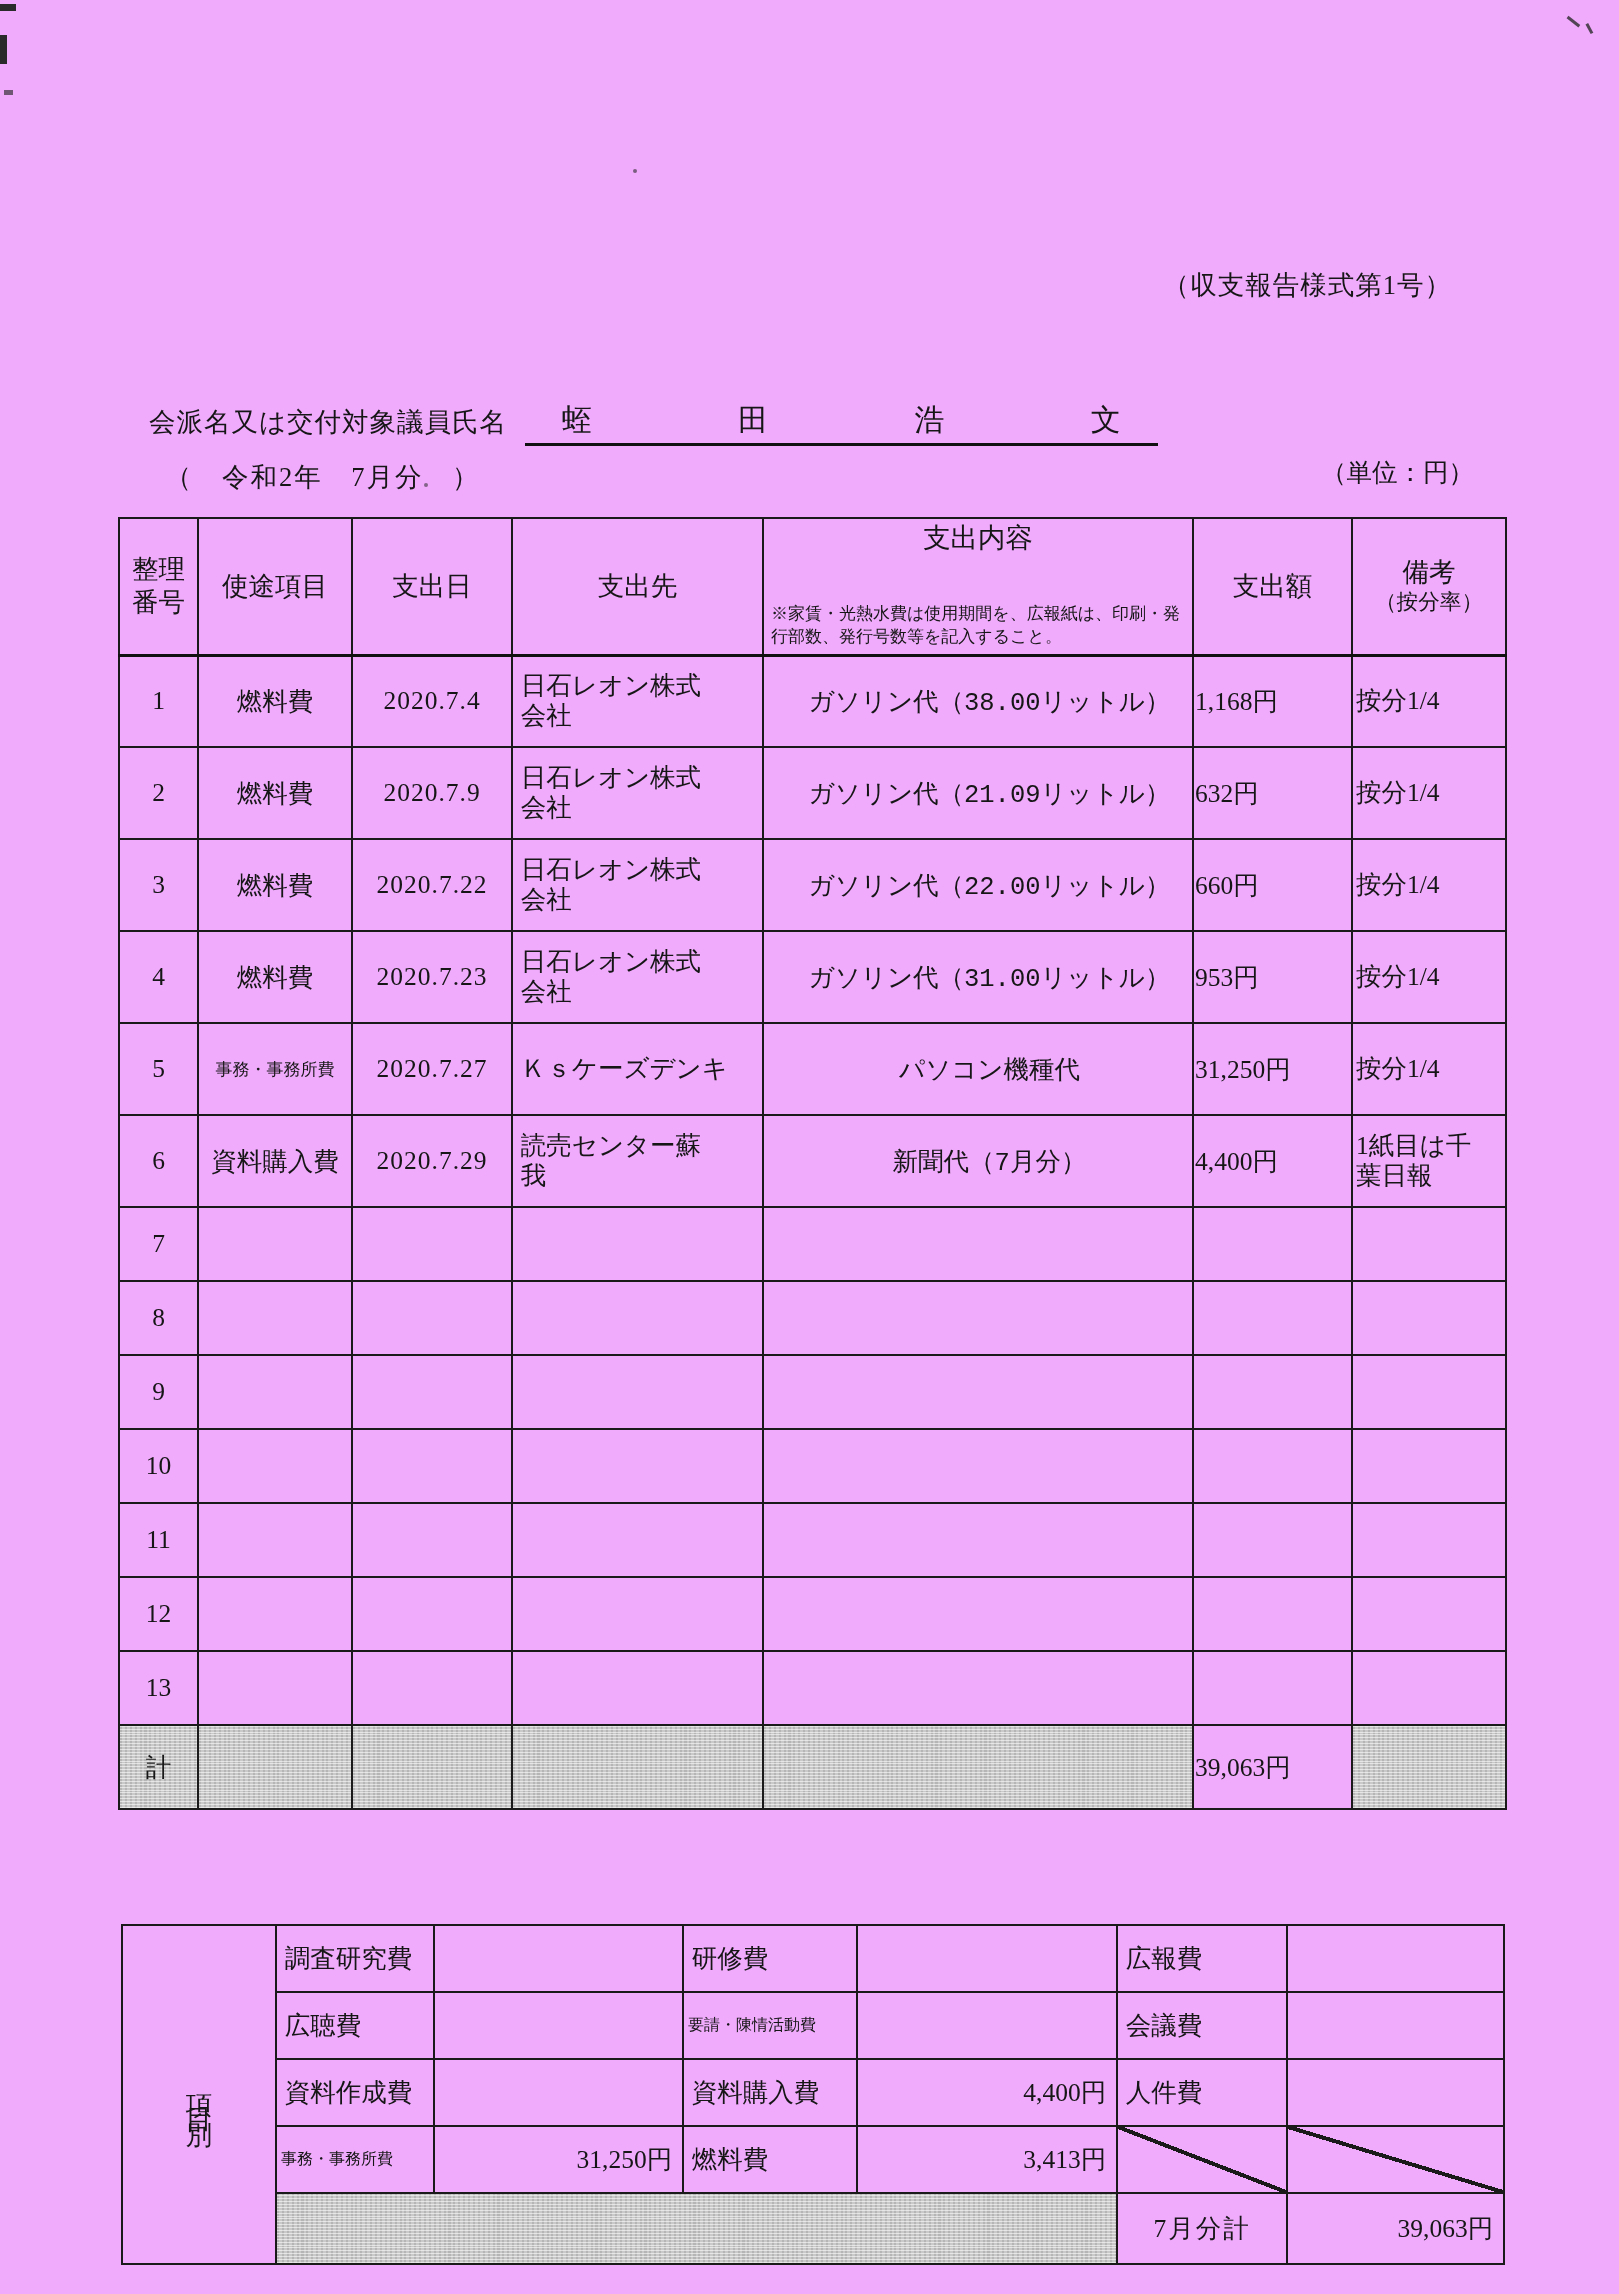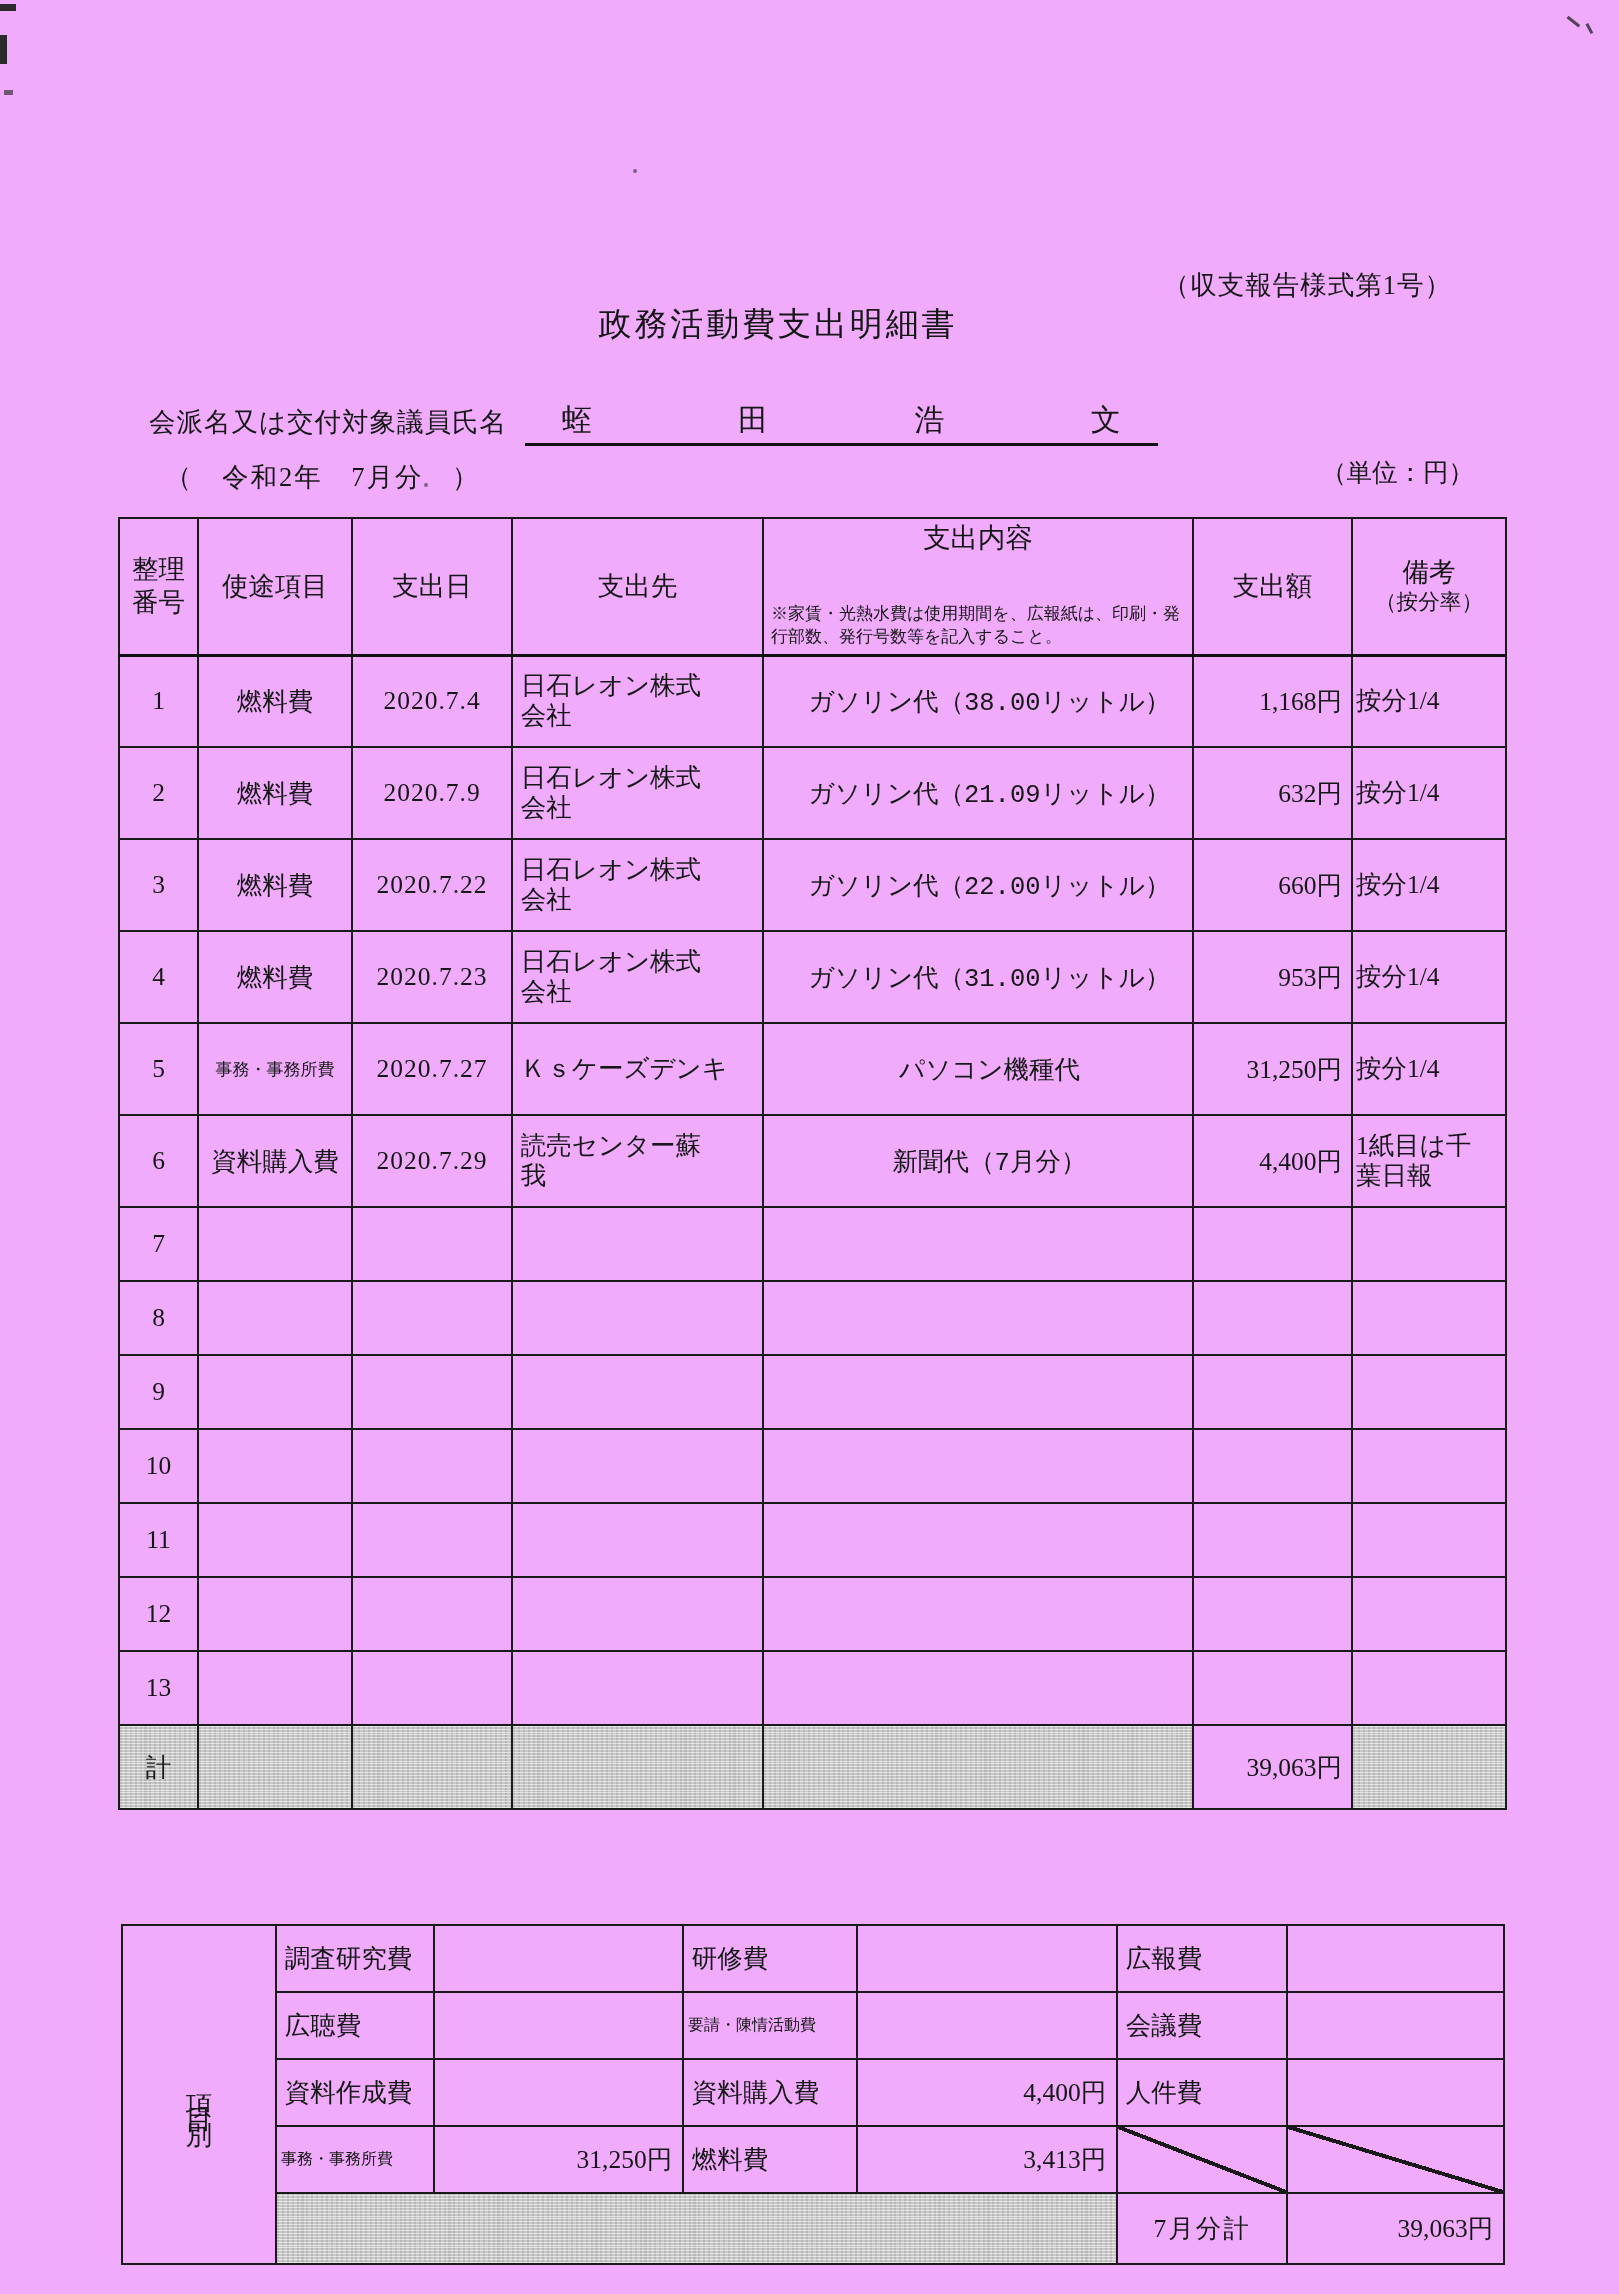--- a/index.html
+++ b/index.html
@@ -32,21 +32,21 @@
   .h-remarks-sub{display:block;font-size:21.6px;}
   .data-row{height:92px;}
   .empty-row{height:74px;}
   .expense-table td{font-size:25.5px;}
   .c-no{text-align:center;font-size:26.5px;}
   .c-category{text-align:center;font-size:25.5px;}
   .c-category.small{font-size:17px;}
   .c-date{text-align:center;font-size:26.5px;letter-spacing:1px;border-radius:24px;}
   .c-payee{text-align:left;font-size:27.4px;line-height:1.2;padding:2px 25.5px 2px 7.8px;white-space:pre-line;}
   .c-content{text-align:center;font-size:21.6px;padding-left:24px;font-family:Liberation Mono, monospace;}
-  .c-amount{text-align:right;font-size:26.5px;padding-right:9px;}
+  .c-amount{text-align:left;font-size:26.5px;padding-right:16px;}
   .c-remarks{text-align:left;font-size:23.5px;line-height:1.2;padding:0 3px;white-space:pre-line;}
   .total-row{height:84px;}
   .total-row td{border-top:2.9px solid #111;}
   .hatch{
     background-color:#c9c9c9;
     background-image:
       repeating-linear-gradient(0deg, rgba(255,255,255,.55) 0 1px, rgba(0,0,0,0) 1px 2.9px),
       repeating-linear-gradient(90deg, rgba(0,0,0,.10) 0 2px, rgba(0,0,0,0) 2px 4.9px);
   }
   .total-label{text-align:center;font-size:27.4px;}
@@ -76,21 +76,20 @@
 
   <div class="artifact" style="left:0;top:3.9px;width:15.7px;height:6.9px;"></div>
   <div class="artifact" style="left:0;top:35px;width:6.9px;height:29px;"></div>
   <div class="artifact" style="left:3.9px;top:90px;width:8.8px;height:4.9px;opacity:.65;"></div>
   <div class="artifact" style="left:1566px;top:19.6px;width:14.7px;height:2.9px;transform:rotate(38deg);opacity:.8;"></div>
   <div class="artifact" style="left:1584px;top:27.4px;width:10.8px;height:2.9px;transform:rotate(62deg);opacity:.8;"></div>
   <div class="artifact" style="left:633px;top:169px;width:3.9px;height:3.9px;border-radius:50%;opacity:.6;"></div>
   <div class="artifact" style="left:424px;top:483px;width:3.9px;height:3.9px;border-radius:50%;opacity:.55;"></div>
 
   <div class="form-label">（収支報告様式第1号）</div>
-  <div class="doc-title">政務活動費支出明細書</div>
 
   <div class="name-row">
     <span class="name-label">会派名又は交付対象議員氏名</span>
     <span class="name-line">
       <span>蛭</span>
       <span>田</span>
       <span>浩</span>
       <span>文</span>
     </span>
   </div>

